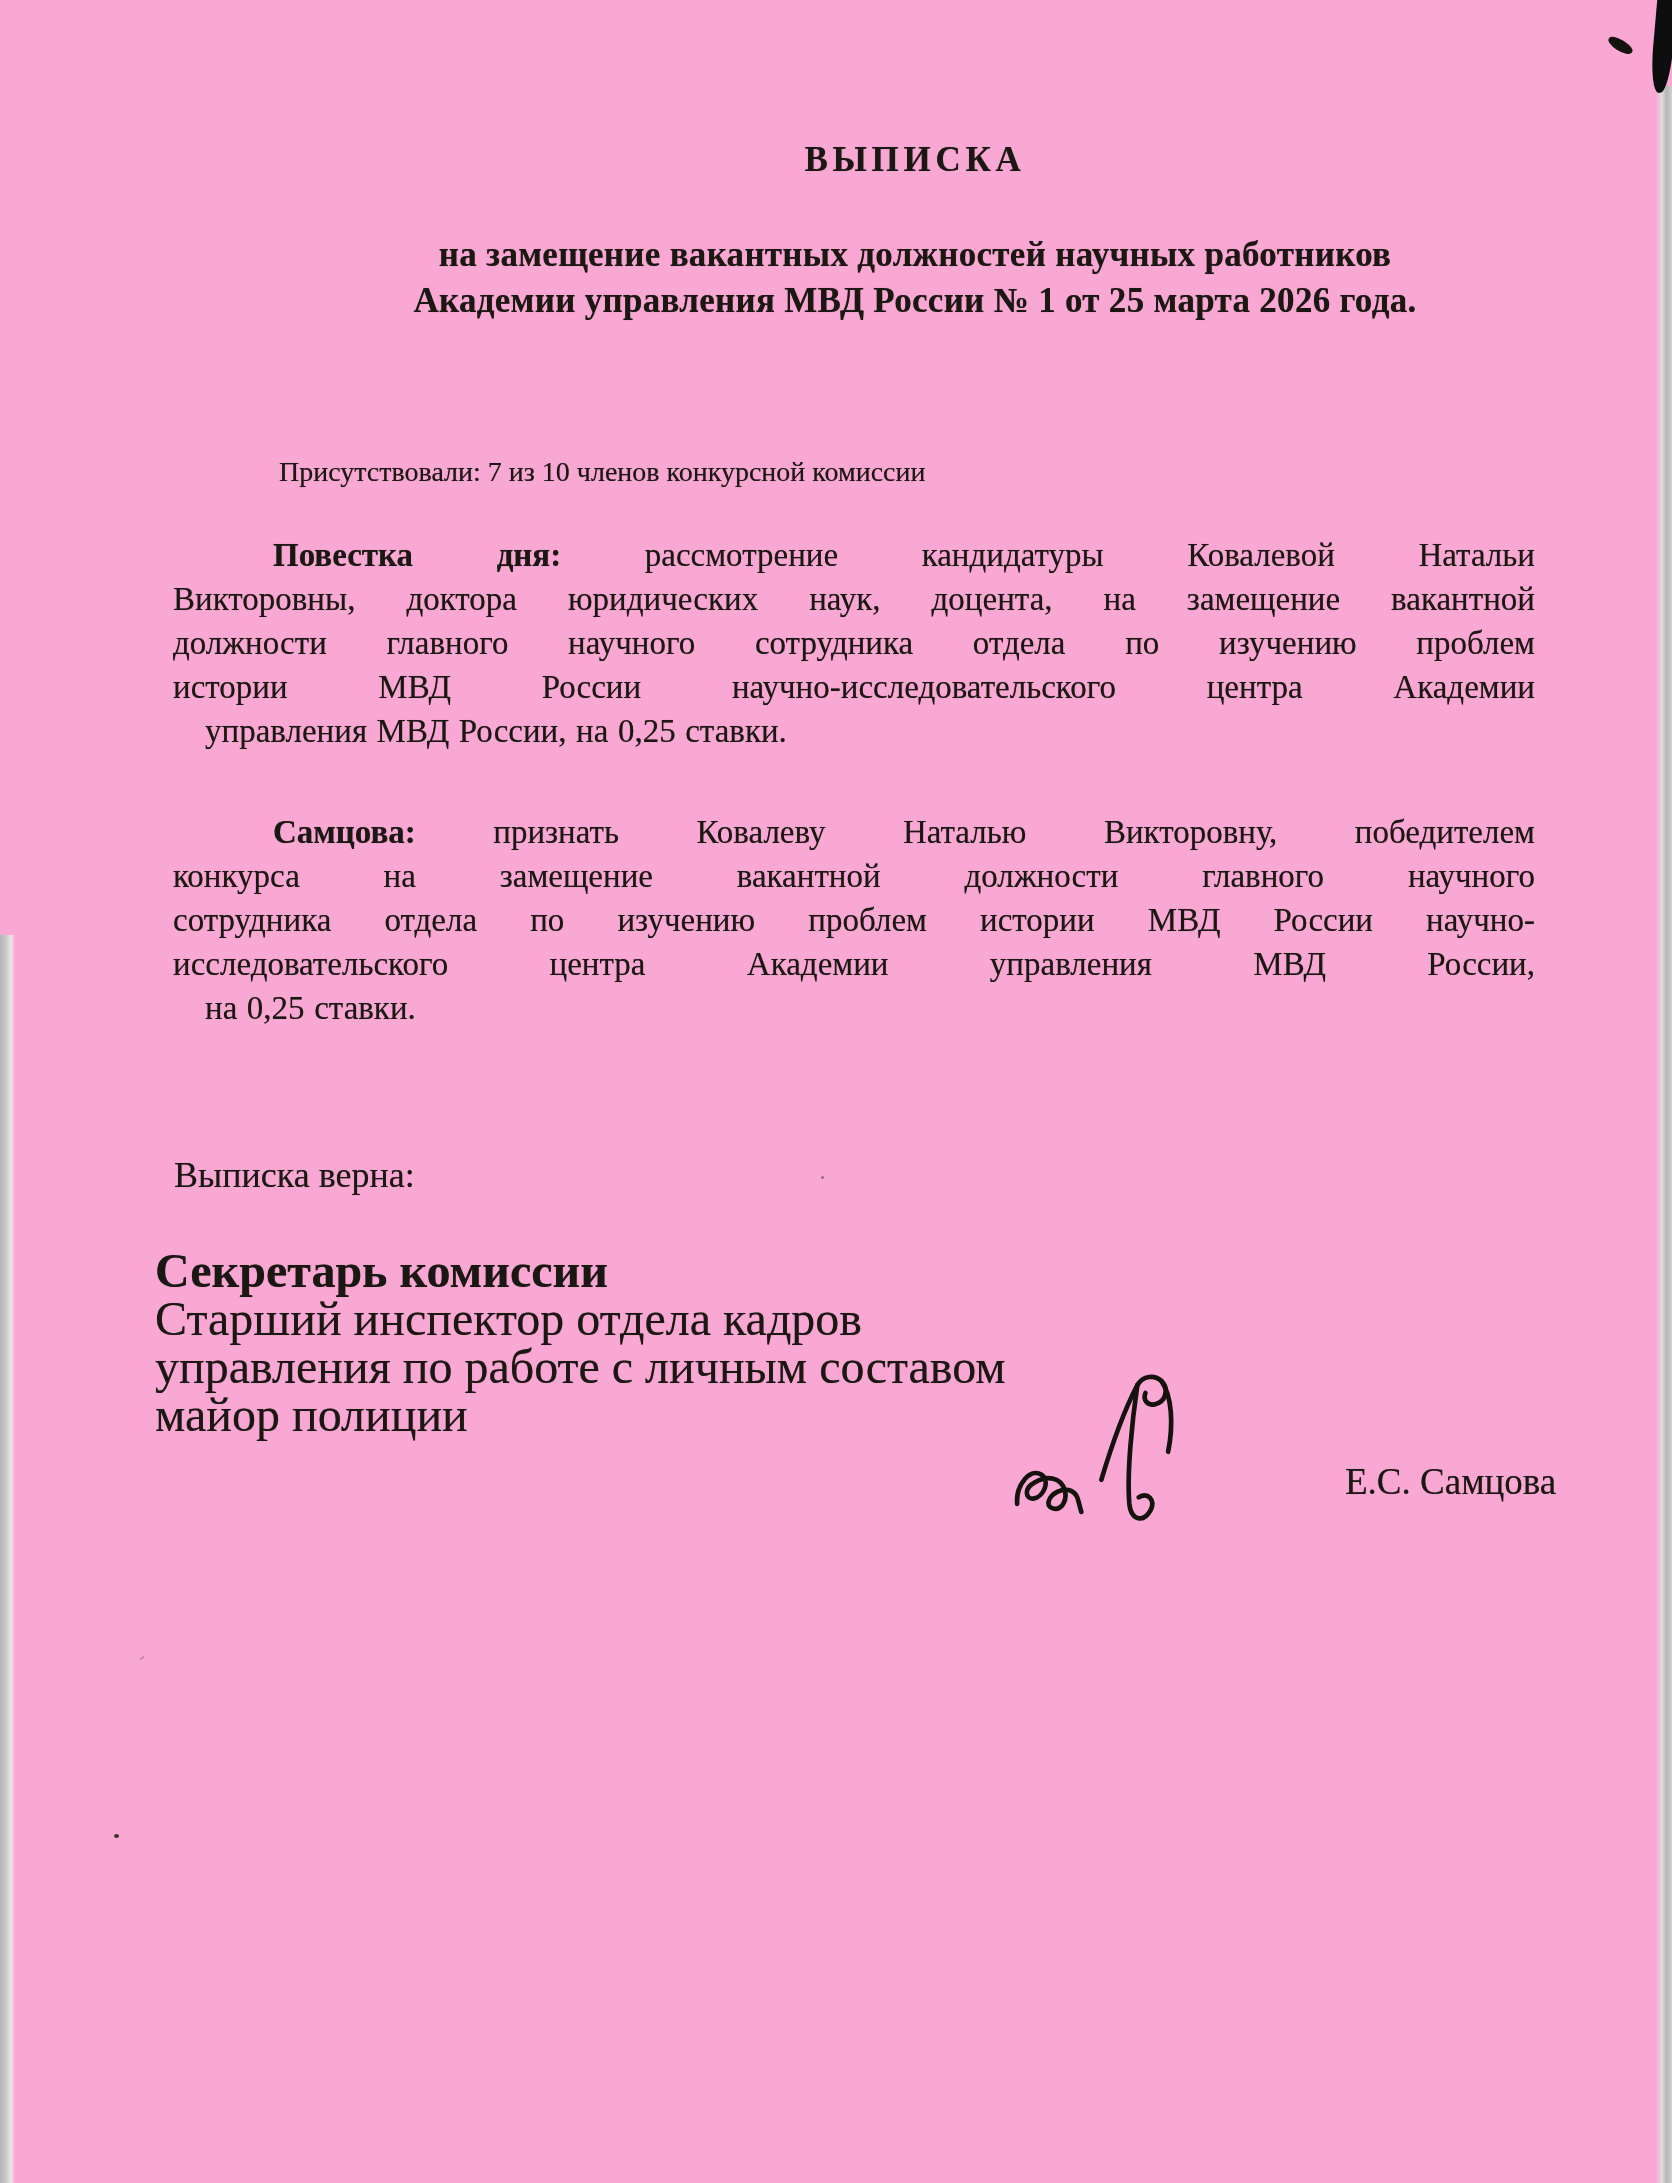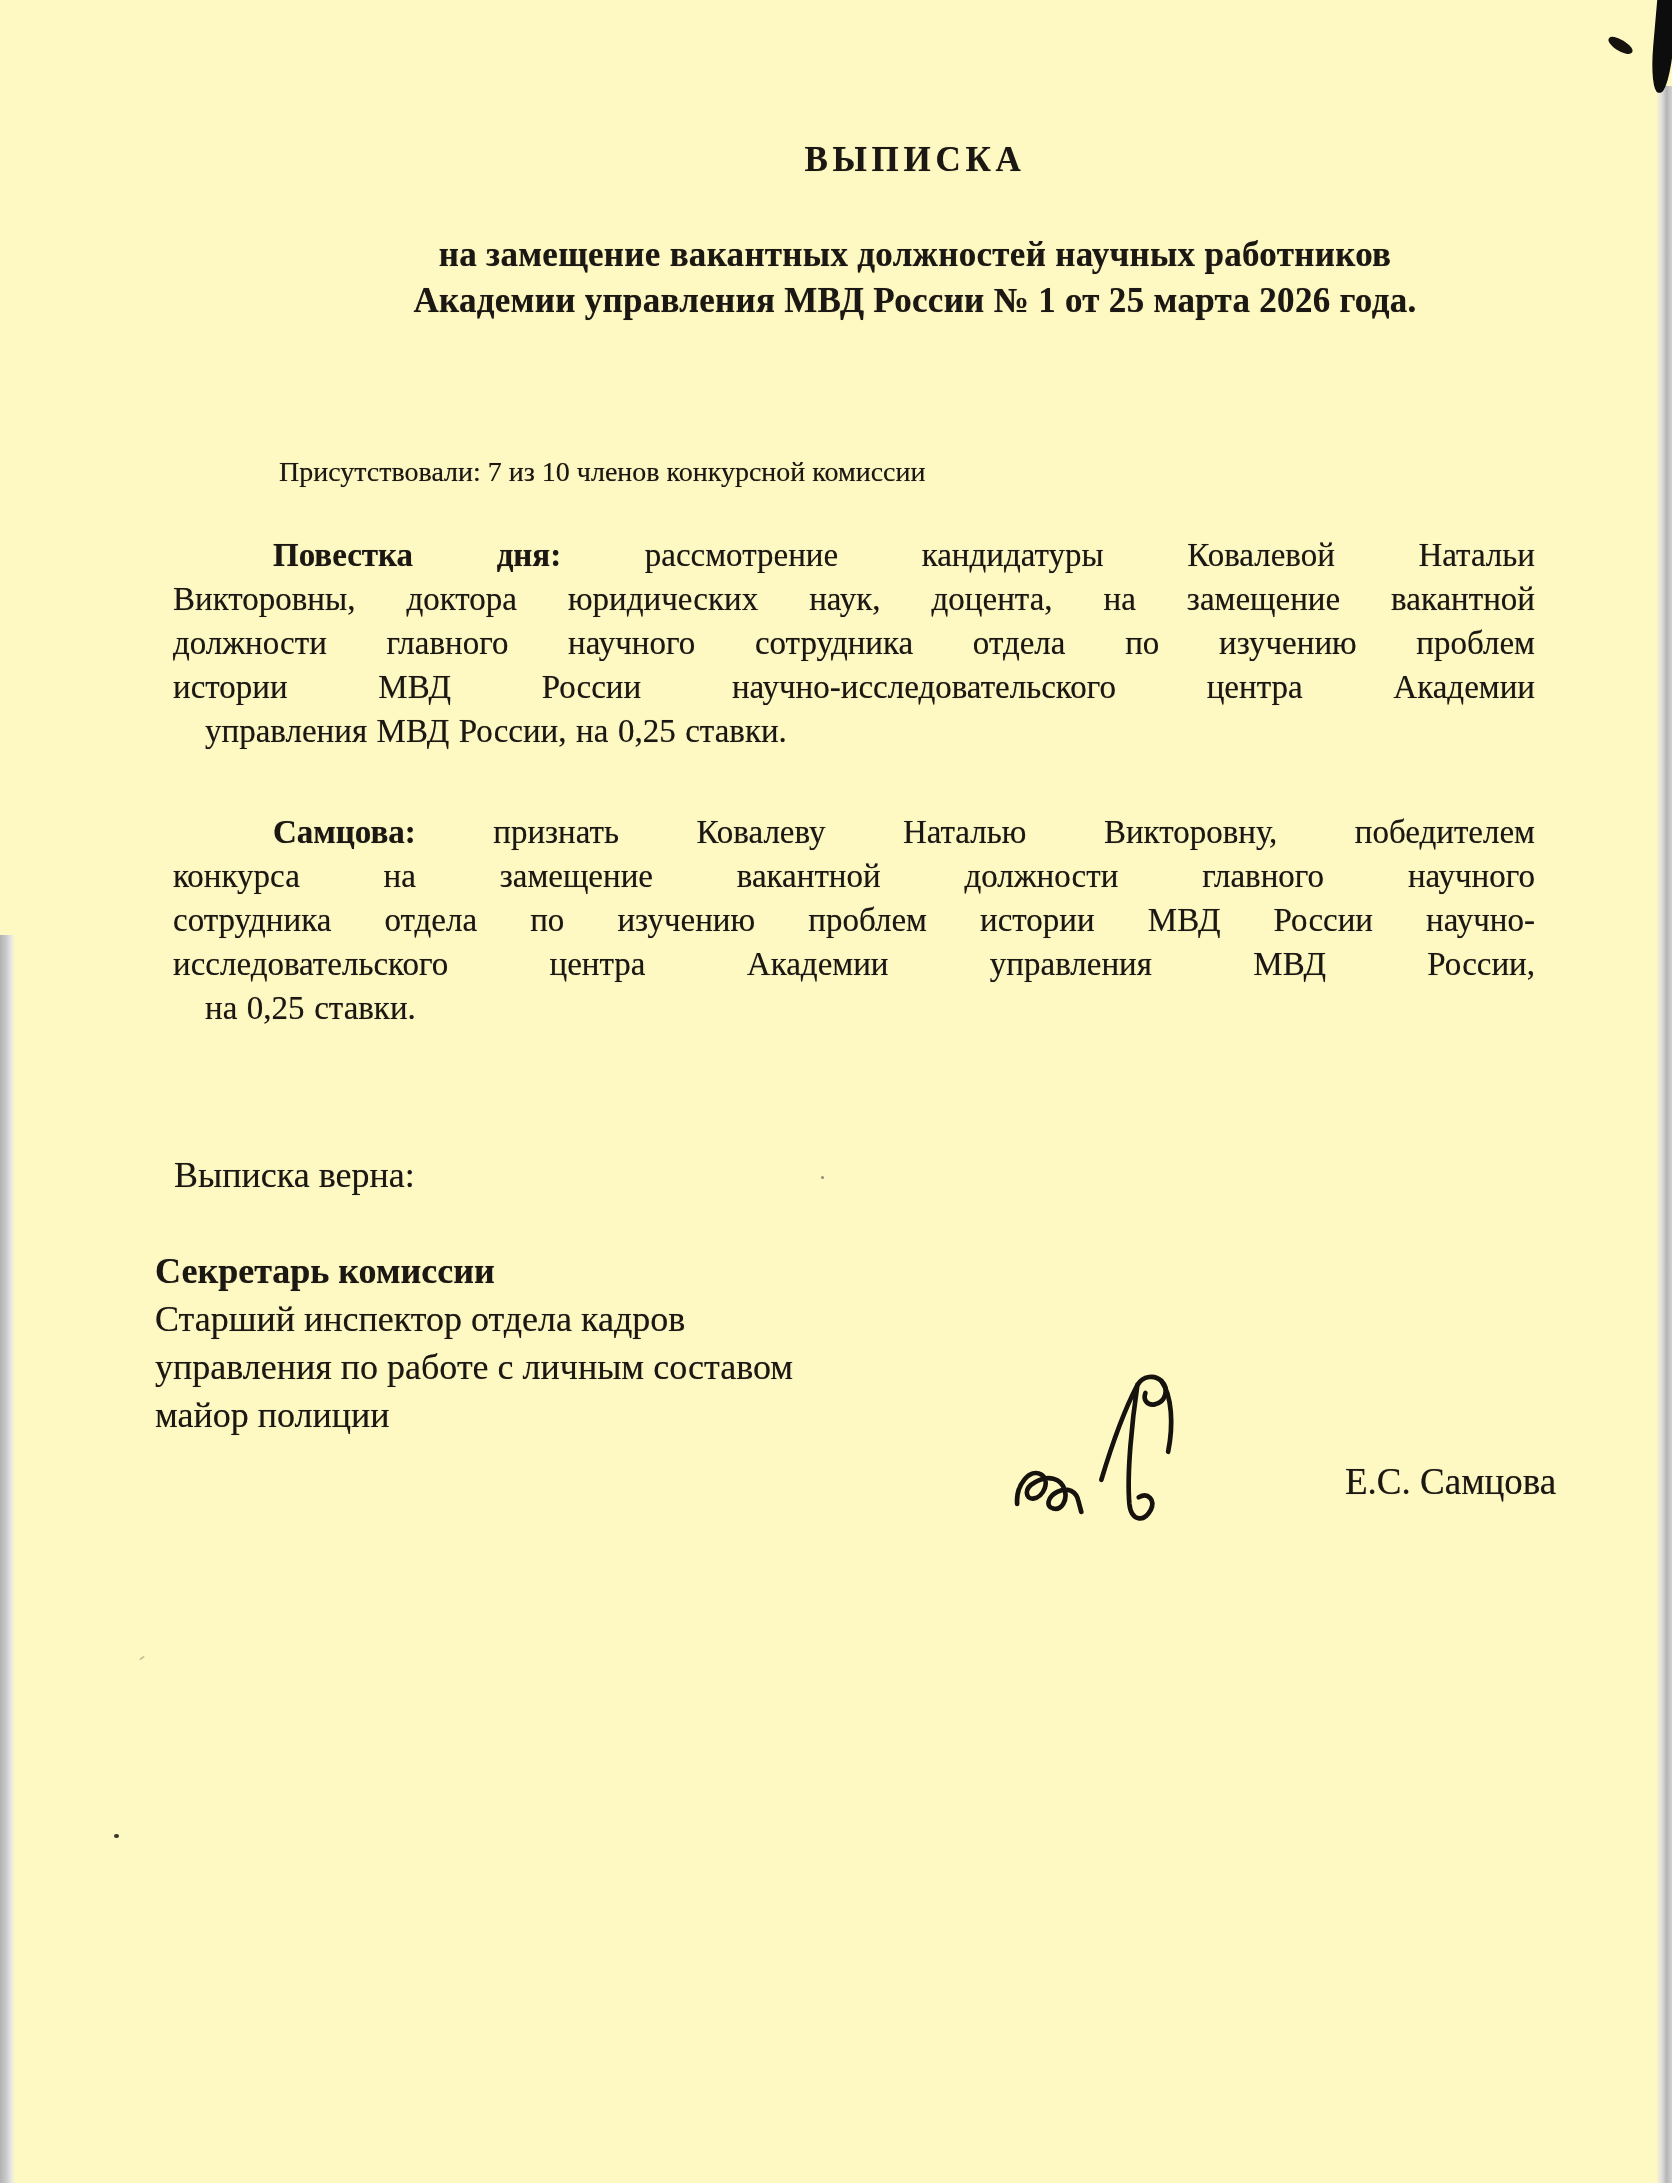--- a/index.html
+++ b/index.html
@@ -1,20 +1,20 @@
 <!DOCTYPE html>
 <html style="font-size:10.7px"><head>
 <meta charset="utf-8">
 <style>
   html, body { margin: 0; padding: 0; background: #ffffff; }
   .sheet {
     position: relative;
     width: 1673px;
     height: 2183px;
-    background: #fef9c3;
+    background: #f9a8d4;
     overflow: hidden;
     font-family: "Liberation Serif", "DejaVu Serif", serif;
     color: #1b1712;
     text-shadow: 0 0 0.7px rgba(30,24,14,0.55);
   }
 
   
   .heading {
     position: absolute;
     left: 173px; top: 139px;
@@ -67,21 +67,21 @@
     left: 174px; top: 1152px;
     font-size: 36px;
     line-height: 46px;
   }
 
   
   .signatory {
     position: absolute;
     left: 155px; top: 1247px;
     width: 938px;
-    font-size: 36px;
+    font-size: 48px;
     line-height: 48px;
   }
   .signatory .position-title { font-weight: bold; }
 
   .signer-name {
     position: absolute;
     left: 1345px; top: 1459px;
     font-size: 37px;
     line-height: 46px;
     white-space: nowrap;

